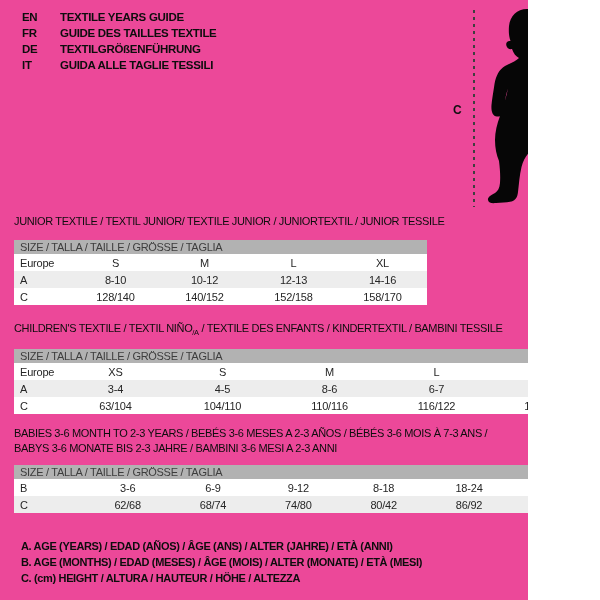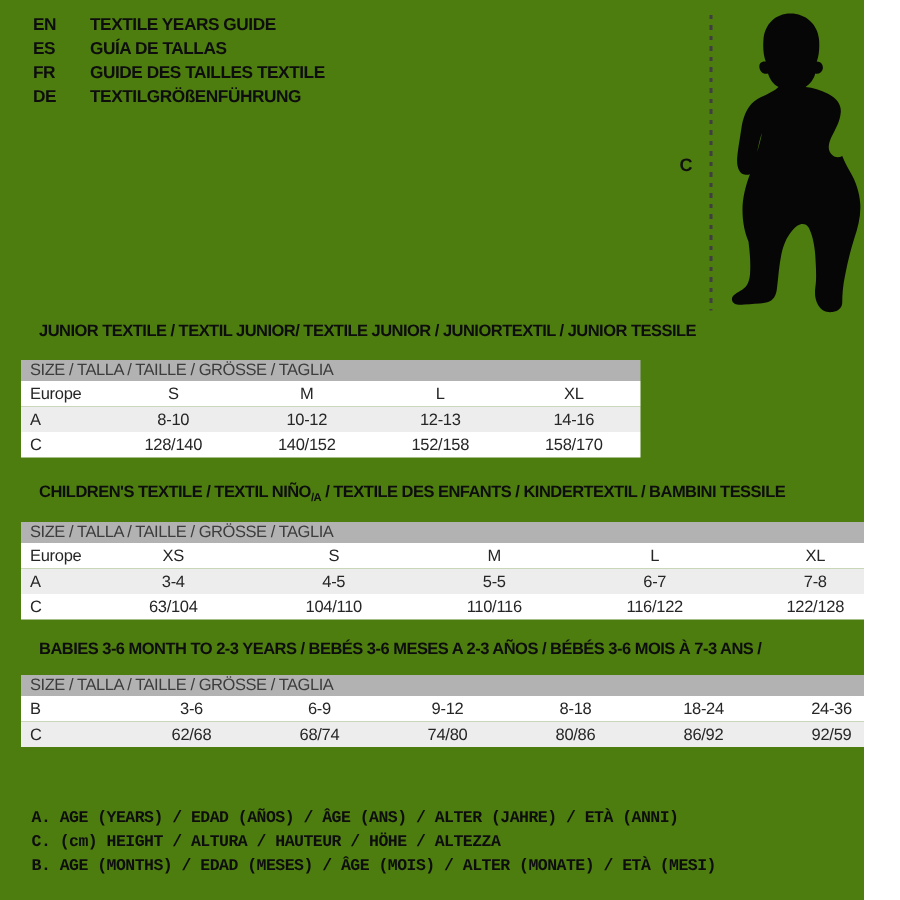--- a/index.html
+++ b/index.html
@@ -1,77 +1,77 @@
 <!DOCTYPE html>
 <html><head>
 <meta charset="utf-8">
 <style>
   * { margin:0; padding:0; box-sizing:border-box; }
   html,body { width:600px; height:600px; }
   body { font-family:"Liberation Sans", sans-serif; background:#ffffff; }
-  .canvas { position:relative; width:576px; height:600px; background:#4d7c0f; overflow:hidden; }
+  .canvas { position:relative; width:528px; height:600px; background:#ec4899; overflow:hidden; }
 
   
   .langs { position:absolute; left:22px; top:9px; }
   .lang-row { display:grid; grid-template-columns:38px auto; font-weight:bold;
               font-size:11.5px; line-height:16px; letter-spacing:-0.3px; color:#0d0d0d; }
 
   
   .figure { position:absolute; left:450px; top:0; width:150px; height:220px; }
   .measure-line { position:absolute; left:23px; top:10px; width:2px; height:197px;
                   background:repeating-linear-gradient(to bottom,#3f3f3f 0 3px,transparent 3px 7px); }
   .measure-label { position:absolute; left:3px; top:103px; font-weight:bold; font-size:12px; color:#101010; }
   .baby-svg { position:absolute; left:36px; top:4px; }
 
   
   .table-block { position:absolute; left:14px; }
   #tb-0 { top:214px; } #tb-1 { top:321px; } #tb-2 { top:426px; }
-  .table-title { font-weight:bold; font-size:11px; line-height:15px; letter-spacing:-0.35px;
-                 color:#0d0d0d; white-space:nowrap;margin-left:12px; }
+  .table-title { font-weight:normal; font-size:11px; line-height:15px; letter-spacing:-0.35px;
+                 color:#0d0d0d; white-space:nowrap; }
   .sub { font-size:7.5px; vertical-align:sub; }
   #tb-0 .size-table { margin-top:11px; width:413px; }
   #tb-1 .size-table { margin-top:9px;  width:583px; }
   #tb-2 .size-table { margin-top:9px;  width:583px; }
   .size-bar { height:14px; background:#b2b2b2; color:#3d3d3d; font-size:11px; line-height:14px;
               padding-left:6px; letter-spacing:-0.3px; }
   .trow { display:grid; height:17px; align-items:center; font-size:11px; color:#262626;
           letter-spacing:-0.2px; background:#ffffff; }
   .trow.cols4 { grid-template-columns:57px repeat(4,1fr); }
   .trow.cols5 { grid-template-columns:48px repeat(5,1fr); }
   .trow.cols6 { grid-template-columns:71px repeat(6,1fr); }
   .trow.shaded { background:#ededed; }
   .tcell { text-align:center; }
   .tlabel { text-align:left; padding-left:6px; }
 
   
   .footnotes { position:absolute; left:21px; top:538px; }
   .footnote { font-weight:bold; font-size:11px; line-height:16px; letter-spacing:-0.35px;
-              color:#0d0d0d; white-space:nowrap;font-family:Liberation Mono, monospace; }
+              color:#0d0d0d; white-space:nowrap; }
 </style>
 </head>
 <body>
 
 <div class="canvas">
 
   <div class="langs">
       <div class="lang-row">
         <span>EN</span>
         <span>TEXTILE YEARS GUIDE</span>
       </div>
       <div class="lang-row">
-        <span>ES</span>
-        <span>GUÍA DE TALLAS</span>
-      </div>
-      <div class="lang-row">
         <span>FR</span>
         <span>GUIDE DES TAILLES TEXTILE</span>
       </div>
       <div class="lang-row">
         <span>DE</span>
         <span>TEXTILGRÖßENFÜHRUNG</span>
+      </div>
+      <div class="lang-row">
+        <span>IT</span>
+        <span>GUIDA ALLE TAGLIE TESSILI</span>
       </div>
     </div>
 
   <div class="figure">
     <div class="measure-line"></div>
     <span class="measure-label">C</span>
     <svg class="baby-svg" width="92" height="207" viewBox="0 0 92 207" aria-hidden="true">
       <path fill="#060606" d="
         M41,5
         C31,5 24,12 23,22
@@ -157,59 +157,60 @@
             <span class="tcell">XS</span>
             <span class="tcell">S</span>
             <span class="tcell">M</span>
             <span class="tcell">L</span>
             <span class="tcell">XL</span>
           </div>
           <div class="trow cols5 shaded">
             <span class="tlabel">A</span>
             <span class="tcell">3-4</span>
             <span class="tcell">4-5</span>
-            <span class="tcell">5-5</span>
+            <span class="tcell">8-6</span>
             <span class="tcell">6-7</span>
             <span class="tcell">7-8</span>
           </div>
           <div class="trow cols5">
             <span class="tlabel">C</span>
             <span class="tcell">63/104</span>
             <span class="tcell">104/110</span>
             <span class="tcell">110/116</span>
             <span class="tcell">116/122</span>
             <span class="tcell">122/128</span>
           </div>
         </div>
       </div>
       <div class="table-block" id="tb-2">
         <div class="table-title"><span>BABIES 3-6 MONTH TO 2-3 YEARS / BEBÉS 3-6 MESES A 2-3 AÑOS / BÉBÉS 3-6 MOIS À 7-3 ANS /</span></div>
+        <div class="table-title"><span>BABYS 3-6 MONATE BIS 2-3 JAHRE / BAMBINI 3-6 MESI A 2-3 ANNI</span></div>
         <div class="size-table">
           <div class="size-bar">SIZE / TALLA / TAILLE / GRÖSSE / TAGLIA</div>
           <div class="trow cols6">
             <span class="tlabel">B</span>
             <span class="tcell">3-6</span>
             <span class="tcell">6-9</span>
             <span class="tcell">9-12</span>
             <span class="tcell">8-18</span>
             <span class="tcell">18-24</span>
             <span class="tcell">24-36</span>
           </div>
           <div class="trow cols6 shaded">
             <span class="tlabel">C</span>
             <span class="tcell">62/68</span>
             <span class="tcell">68/74</span>
             <span class="tcell">74/80</span>
-            <span class="tcell">80/86</span>
+            <span class="tcell">80/42</span>
             <span class="tcell">86/92</span>
             <span class="tcell">92/59</span>
           </div>
         </div>
       </div>
     </div>
 
   <div class="footnotes">
       <div class="footnote">A. AGE (YEARS) / EDAD (AÑOS) / ÂGE (ANS) / ALTER (JAHRE) / ETÀ (ANNI)</div>
+      <div class="footnote">B. AGE (MONTHS) / EDAD (MESES) / ÂGE (MOIS) / ALTER (MONATE) / ETÀ (MESI)</div>
       <div class="footnote">C. (cm) HEIGHT / ALTURA / HAUTEUR / HÖHE / ALTEZZA</div>
-      <div class="footnote">B. AGE (MONTHS) / EDAD (MESES) / ÂGE (MOIS) / ALTER (MONATE) / ETÀ (MESI)</div>
     </div>
 
 </div>
 
 </body></html>

